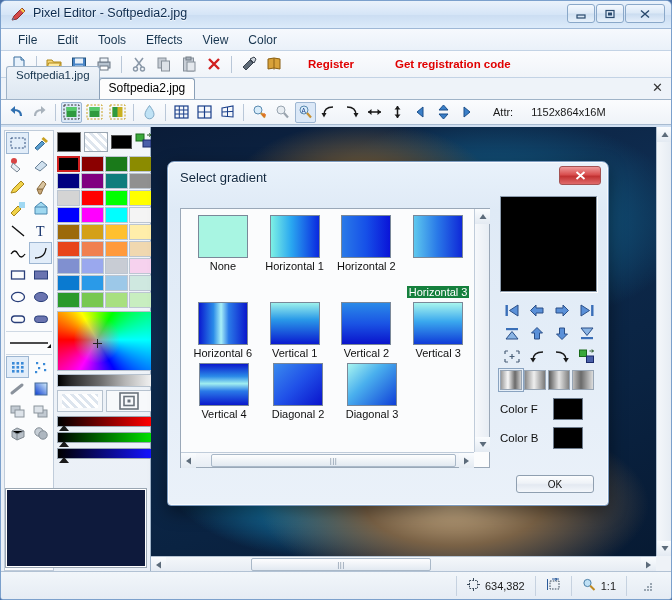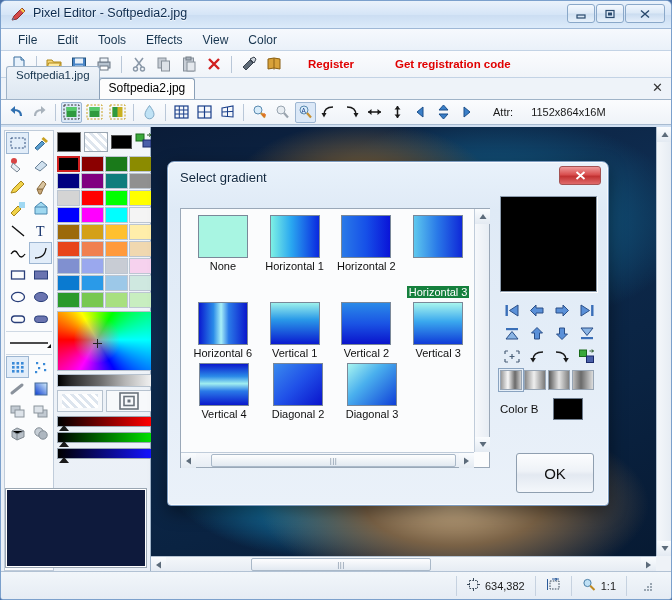--- a/index.html
+++ b/index.html
@@ -259,25 +259,25 @@
   .patrow { position:absolute; left:332px; top:178px; display:flex; gap:2px; }
   .pat { width:22px; height:20px; border:1px solid #97a5b5; }
   .pat.sel { outline:1px solid #8aa3c0; outline-offset:1px; }
   .colorfb { position:absolute; left:332px; top:206px; }
   .cfrow { display:flex; align-items:center; gap:9px; margin-bottom:7px; }
   .cflabel { font-size:11.5px; color:#101010; width:44px; }
   .cfsw { width:30px; height:22px; background:#000; border:1px solid #6d7b8c; }
 
   .dlgbtns { position:absolute; right:14px; bottom:12px; display:flex; gap:16px; }
   .dbtn {
-    width:78px; height:40px;
+    width:78px; height:18px;
     border:1px solid #8f9fb0; border-radius:3px;
     background: linear-gradient(180deg,#fcfdfe 0%,#eef2f7 45%,#e3e9f1 55%,#f4f7fb 100%);
     display:flex; align-items:center; justify-content:center;
-    font-size:15px; color:#101010;
+    font-size:10px; color:#101010;
   }
 
   .wm {
     position:absolute; left:250px; top:178px;
     font-size:27px; letter-spacing:4px; color:rgba(140,160,180,.30);
     font-family:"Liberation Serif", serif; pointer-events:none;
   }
   .wm2 {
     position:absolute; left:292px; top:214px;
     font-size:10px; letter-spacing:1px; color:rgba(150,120,90,.45);
@@ -1055,20 +1055,24 @@
 
       <div class="patrow">
         <div class="pat sel" style="background:linear-gradient(90deg,#9a9a9a,#f8f8f8 35%,#6a6a6a 70%,#cfcfcf)"></div>
         <div class="pat" style="background:linear-gradient(90deg,#8a8a8a,#efefef 45%,#7a7a7a)"></div>
         <div class="pat" style="background:linear-gradient(90deg,#5a5a5a,#e6e6e6 50%,#808080)"></div>
         <div class="pat" style="background:linear-gradient(90deg,#bdbdbd,#6a6a6a 40%,#dcdcdc)"></div>
       </div>
 
       <div class="colorfb">
         <div class="cfrow">
+          <span class="cflabel">Color F</span>
+          <div class="cfsw"></div>
+        </div>
+        <div class="cfrow">
           <span class="cflabel">Color B</span>
           <div class="cfsw"></div>
         </div>
       </div>
 
       <div class="dlgbtns">
         <div class="dbtn">OK</div>
       </div>
 
     </div>

